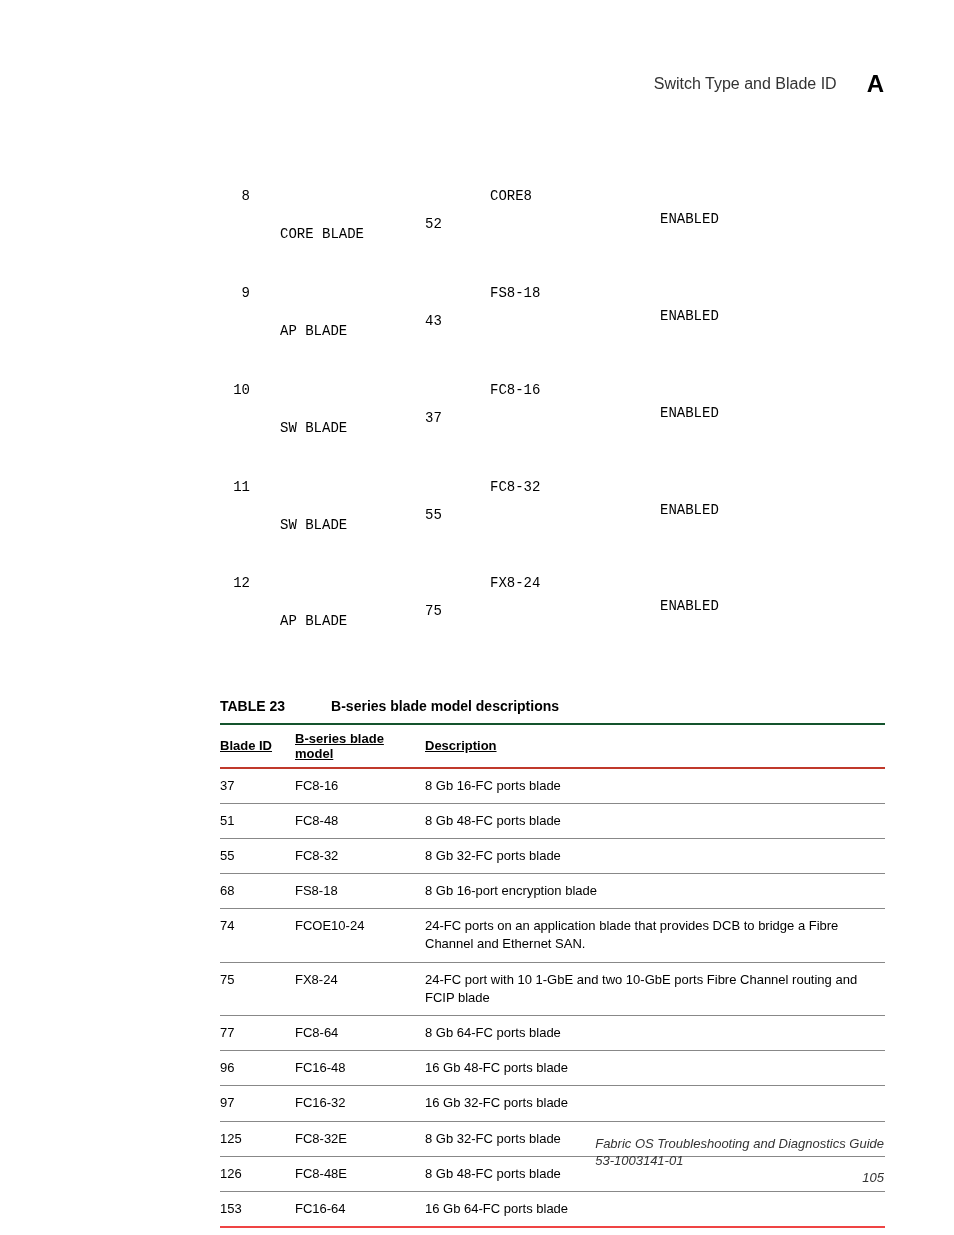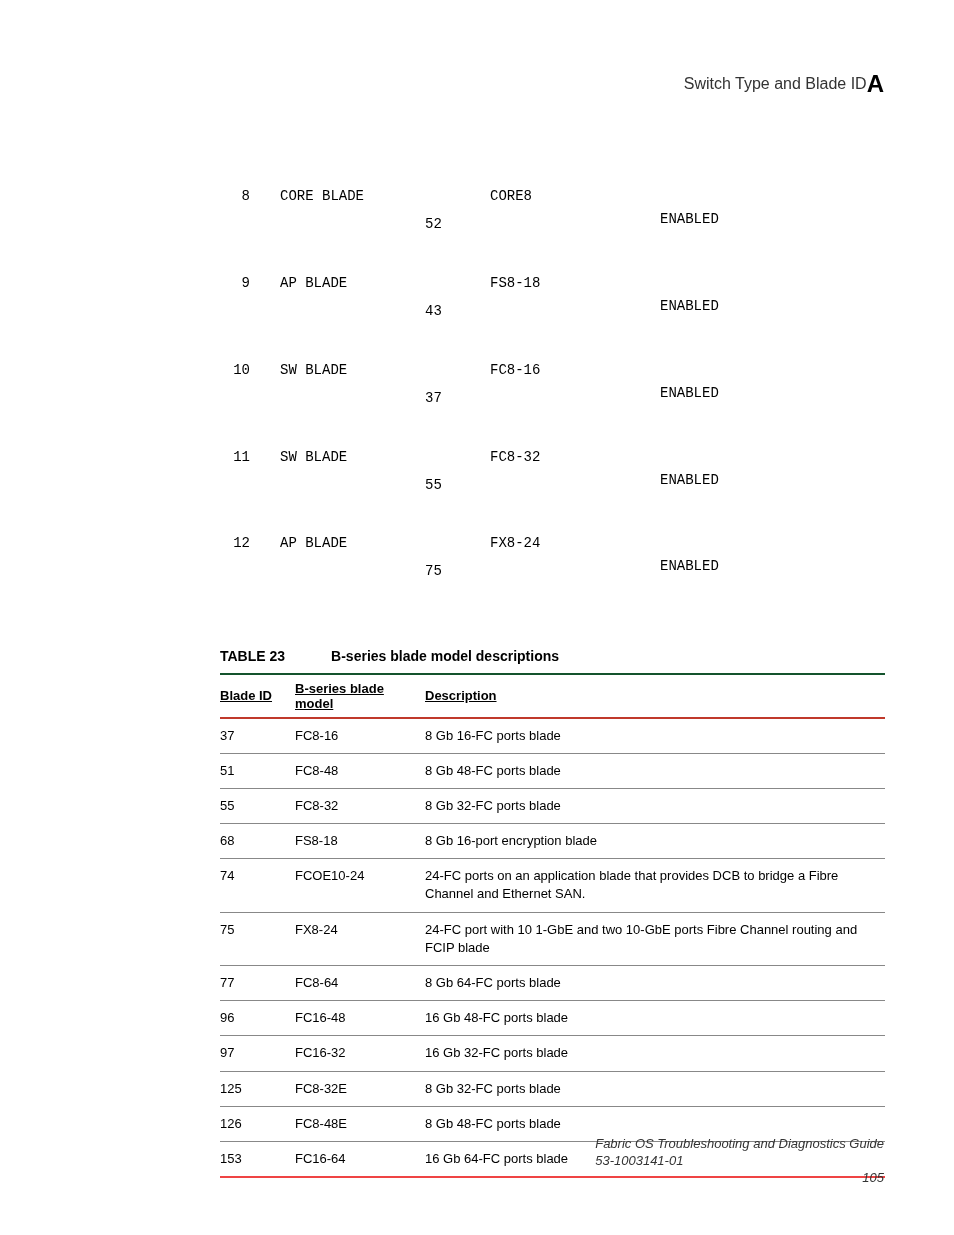--- a/index.html
+++ b/index.html
@@ -9,20 +9,21 @@
       background: #fff;
       font-family: Arial, Helvetica, sans-serif;
       color: #000;
       position: relative;
       padding: 70px 70px 60px 70px;
     }
     .header {
       display: flex;
       justify-content: flex-end;
       align-items: center;
+      gap: 30px;
       margin-bottom: 50px;
     }
     .header-title {
       font-size: 16px;
       color: #333;
     }
     .header-letter {
       font-size: 24px;
       font-weight: bold;
       font-family: Arial, sans-serif;
@@ -30,21 +31,21 @@
     .code-block {
       font-family: "Courier New", Courier, monospace;
       font-size: 14px;
       line-height: 1.4;
       margin-left: 150px;
       margin-bottom: 45px;
       white-space: pre;
     }
     .code-row { display: flex; }
     .code-c1 { display:inline-block; width: 60px; text-align: right; padding-right: 30px;}
-    .code-c2 { display:inline-block; width: 145px;}
+    .code-c2 { display:inline-block; width: 145px; margin-top: 38px;}
     .code-c3 { display:inline-block; width: 65px; margin-top: 28px;}
     .code-c4 { display:inline-block; width: 170px;}
     .code-c5 { display:inline-block;margin-top:23px; }
     .table-caption {
       margin-left: 150px;
       margin-bottom: 8px;
     }
     .table-label {
       font-weight: bold;
       font-size: 14px;

